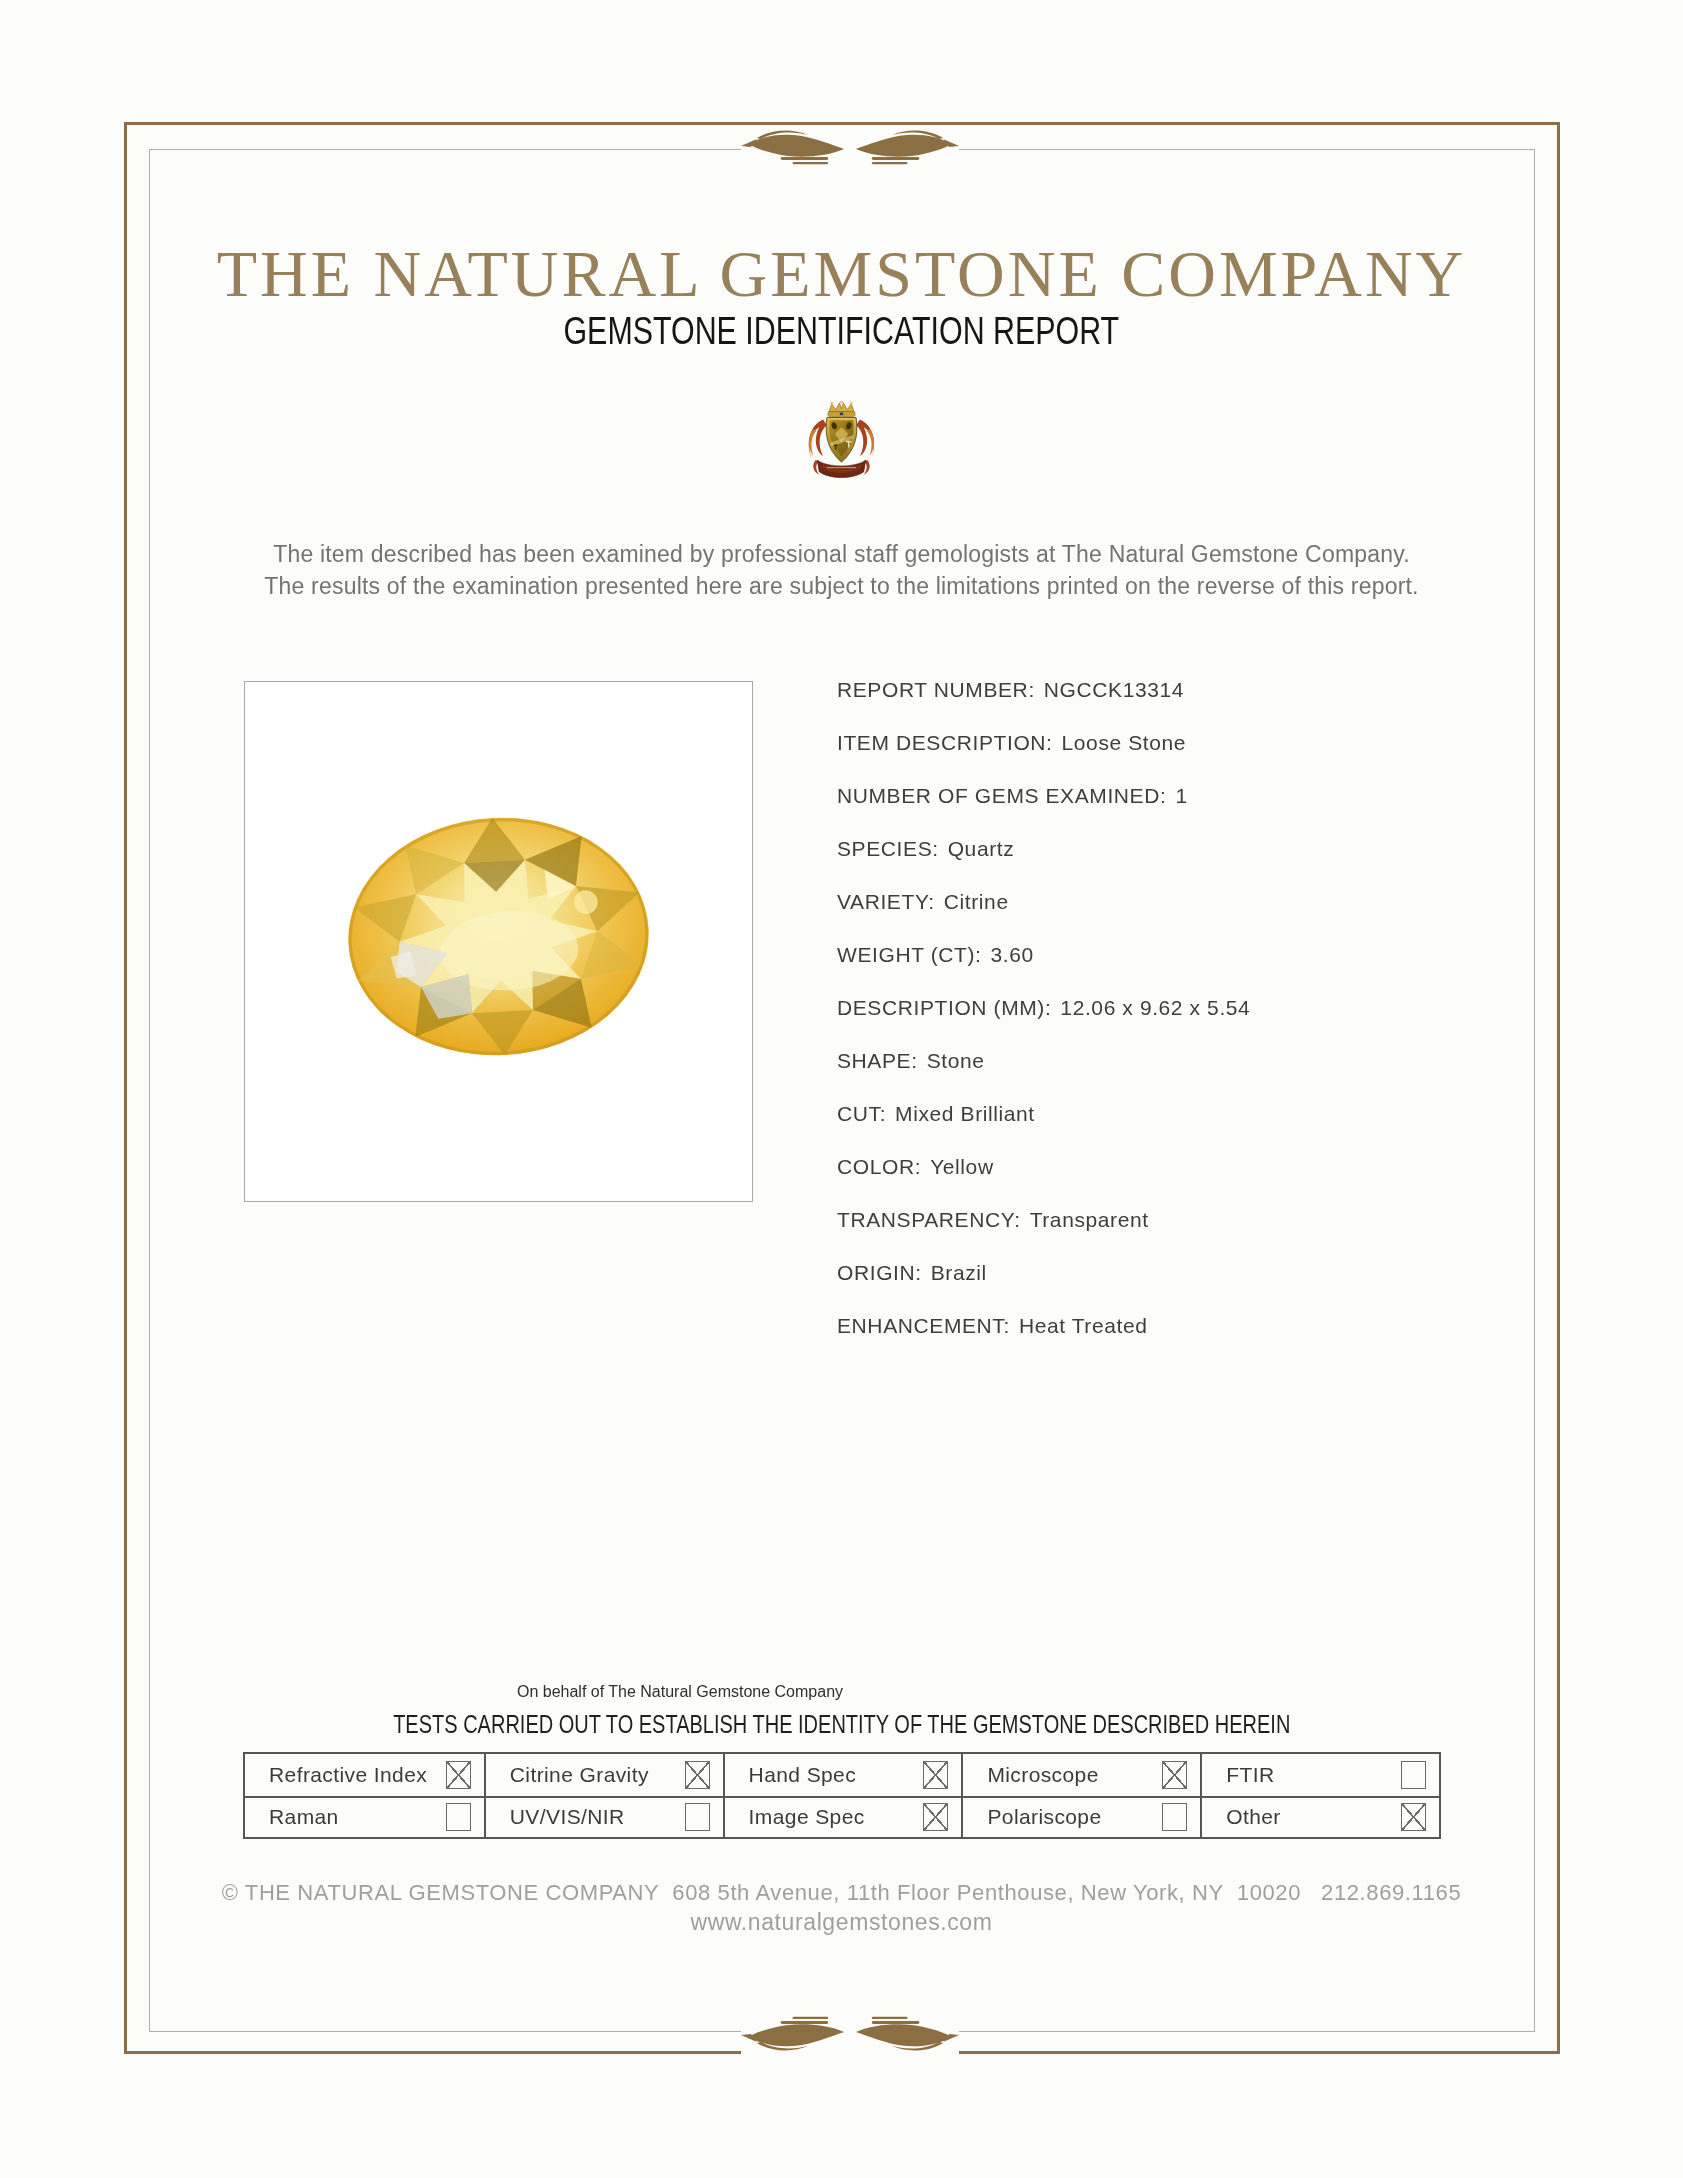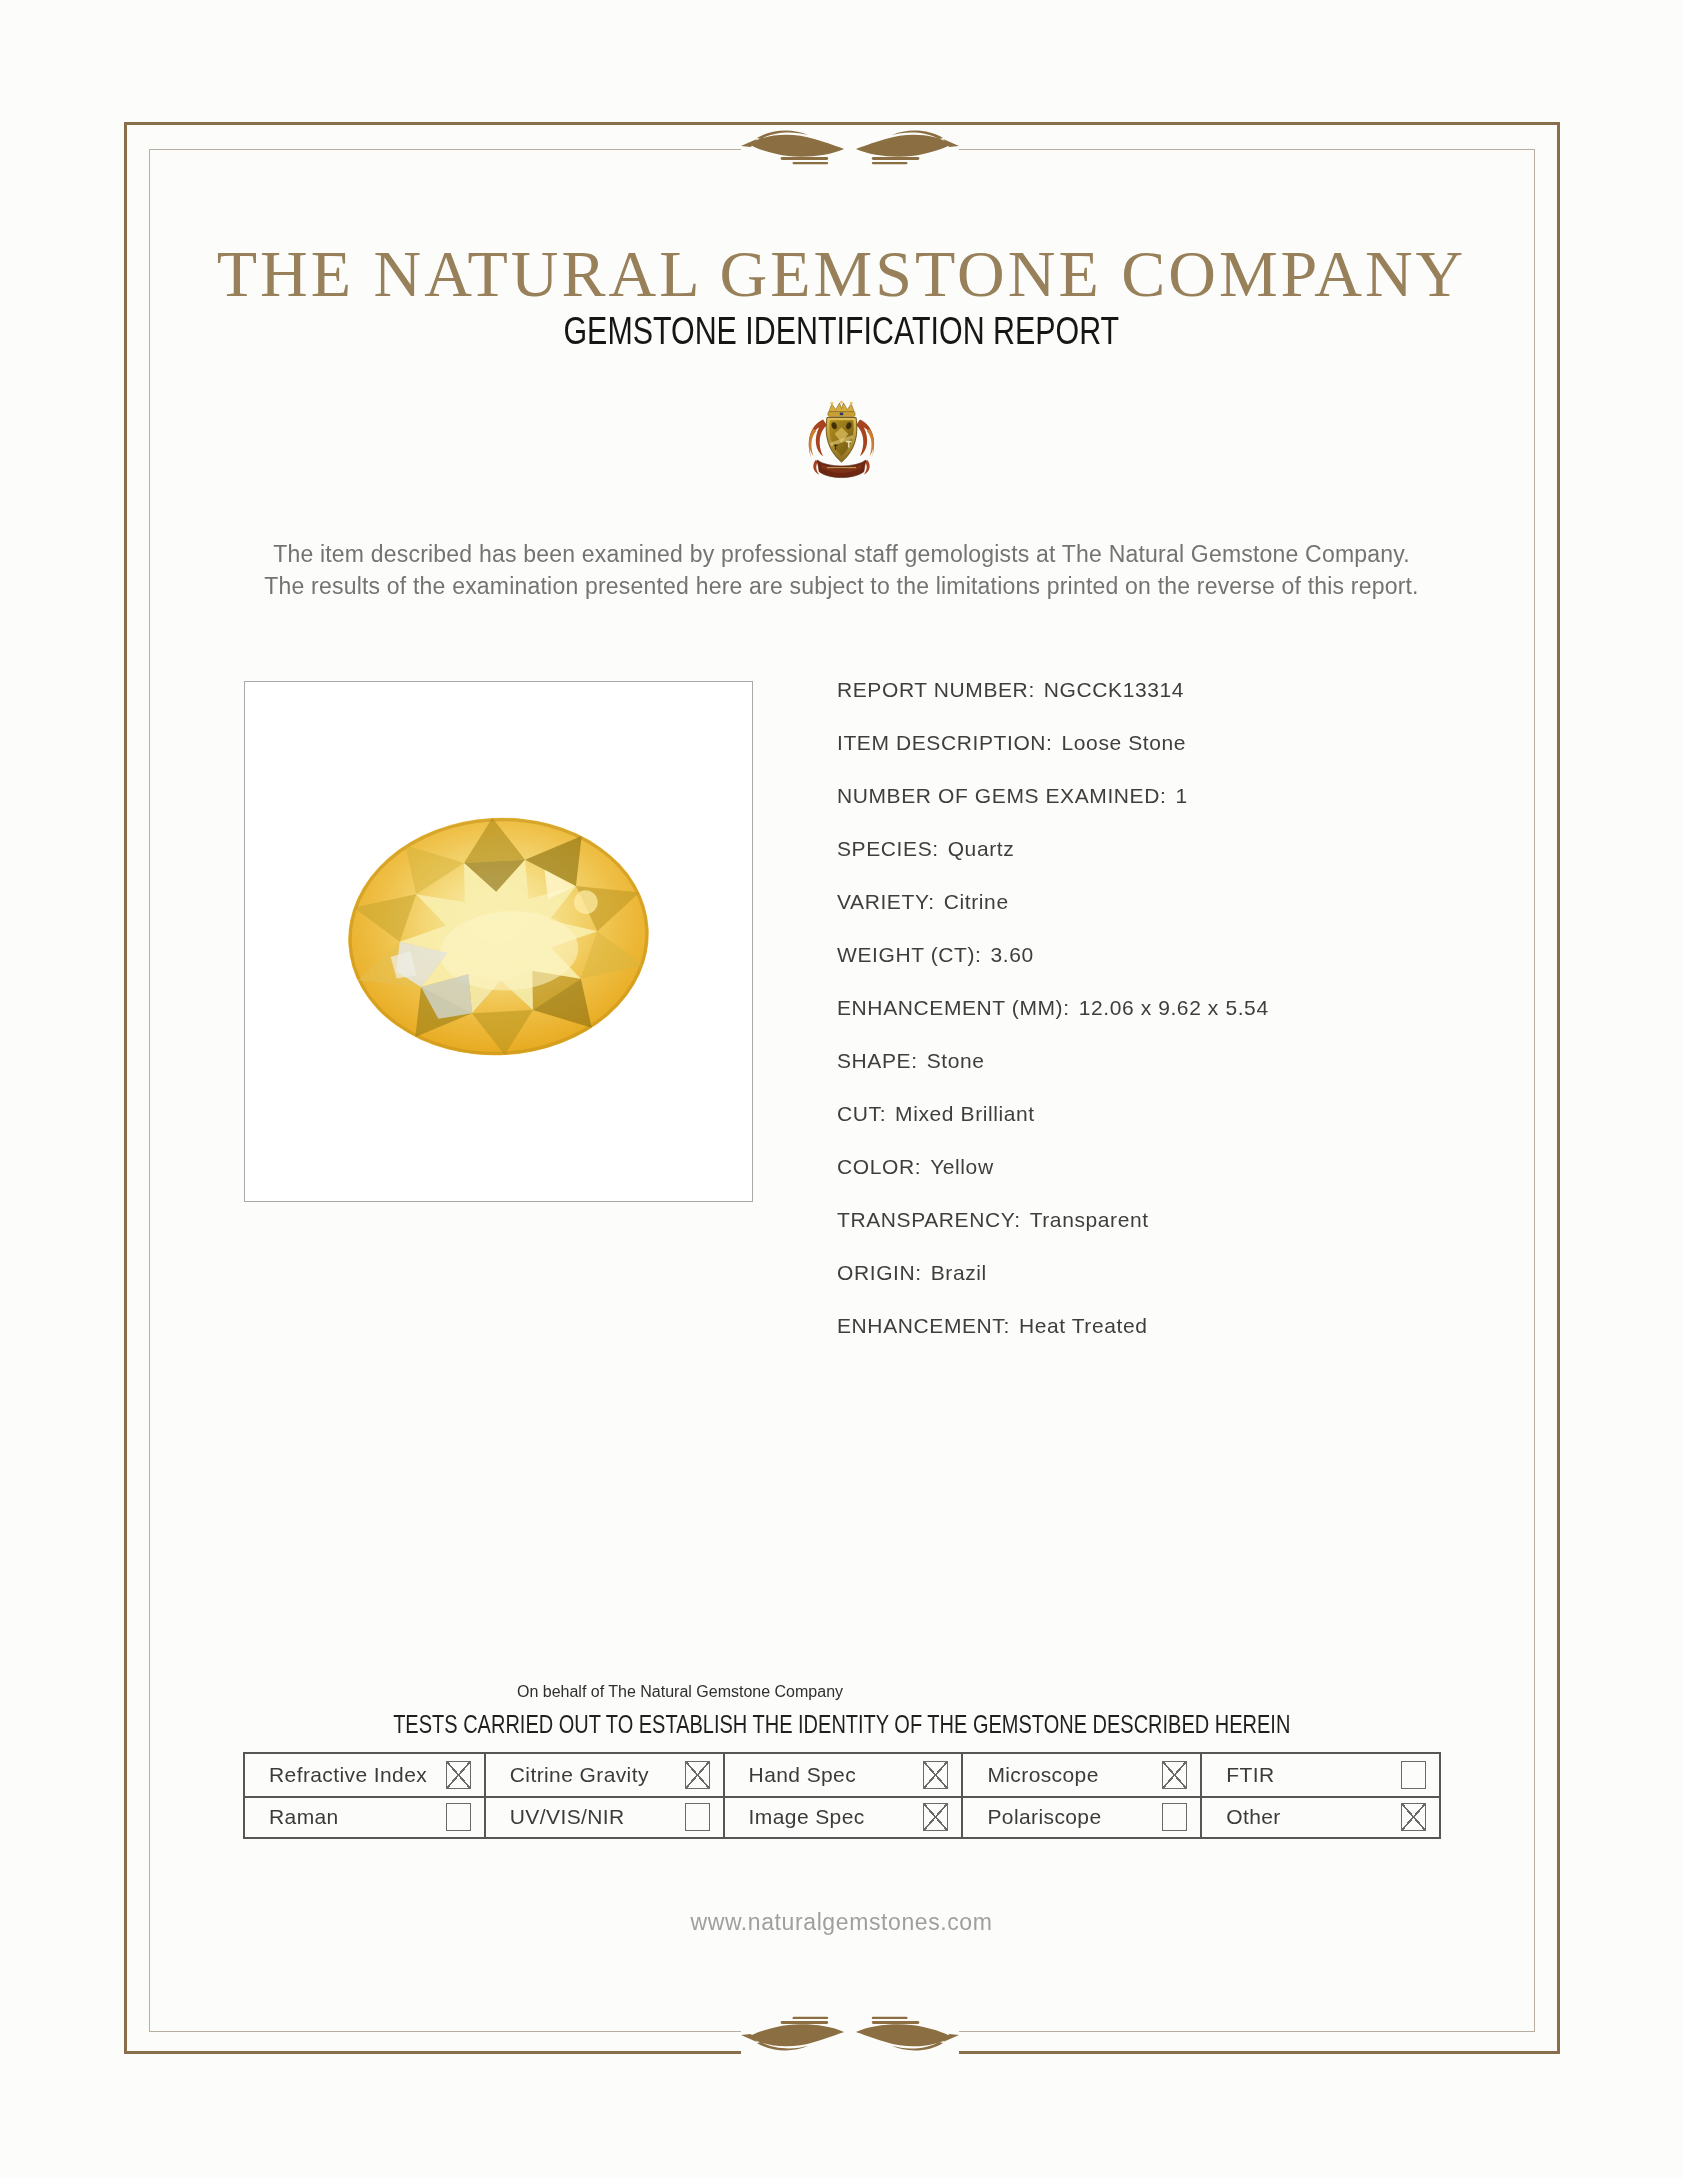--- a/index.html
+++ b/index.html
@@ -222,21 +222,21 @@
       </div>
     <div class="detail-row">
         <span class="dlabel">VARIETY:</span>
         <span class="dvalue">Citrine</span>
       </div>
     <div class="detail-row">
         <span class="dlabel">WEIGHT (CT):</span>
         <span class="dvalue">3.60</span>
       </div>
     <div class="detail-row">
-        <span class="dlabel">ENHANCEMENT (MM):</span>
+        <span class="dlabel">DESCRIPTION (MM):</span>
         <span class="dvalue">12.06 x 9.62 x 5.54</span>
       </div>
     <div class="detail-row">
         <span class="dlabel">SHAPE:</span>
         <span class="dvalue">Stone</span>
       </div>
     <div class="detail-row">
         <span class="dlabel">CUT:</span>
         <span class="dvalue">Mixed Brilliant</span>
       </div>
@@ -297,16 +297,17 @@
     <div class="tcell">
         <span class="tlabel">Polariscope</span>
         <span class="cb" data-checked="false"></span>
       </div>
     <div class="tcell">
         <span class="tlabel">Other</span>
         <span class="cb" data-checked="true"></span>
       </div>
   </div>
 
+  <div class="footer-address">© THE NATURAL GEMSTONE COMPANY  608 5th Avenue, 11th Floor Penthouse, New York, NY  10020   212.869.1165</div>
   <div class="footer-website">www.naturalgemstones.com</div>
 
 </div>
 
 
 </body></html>

